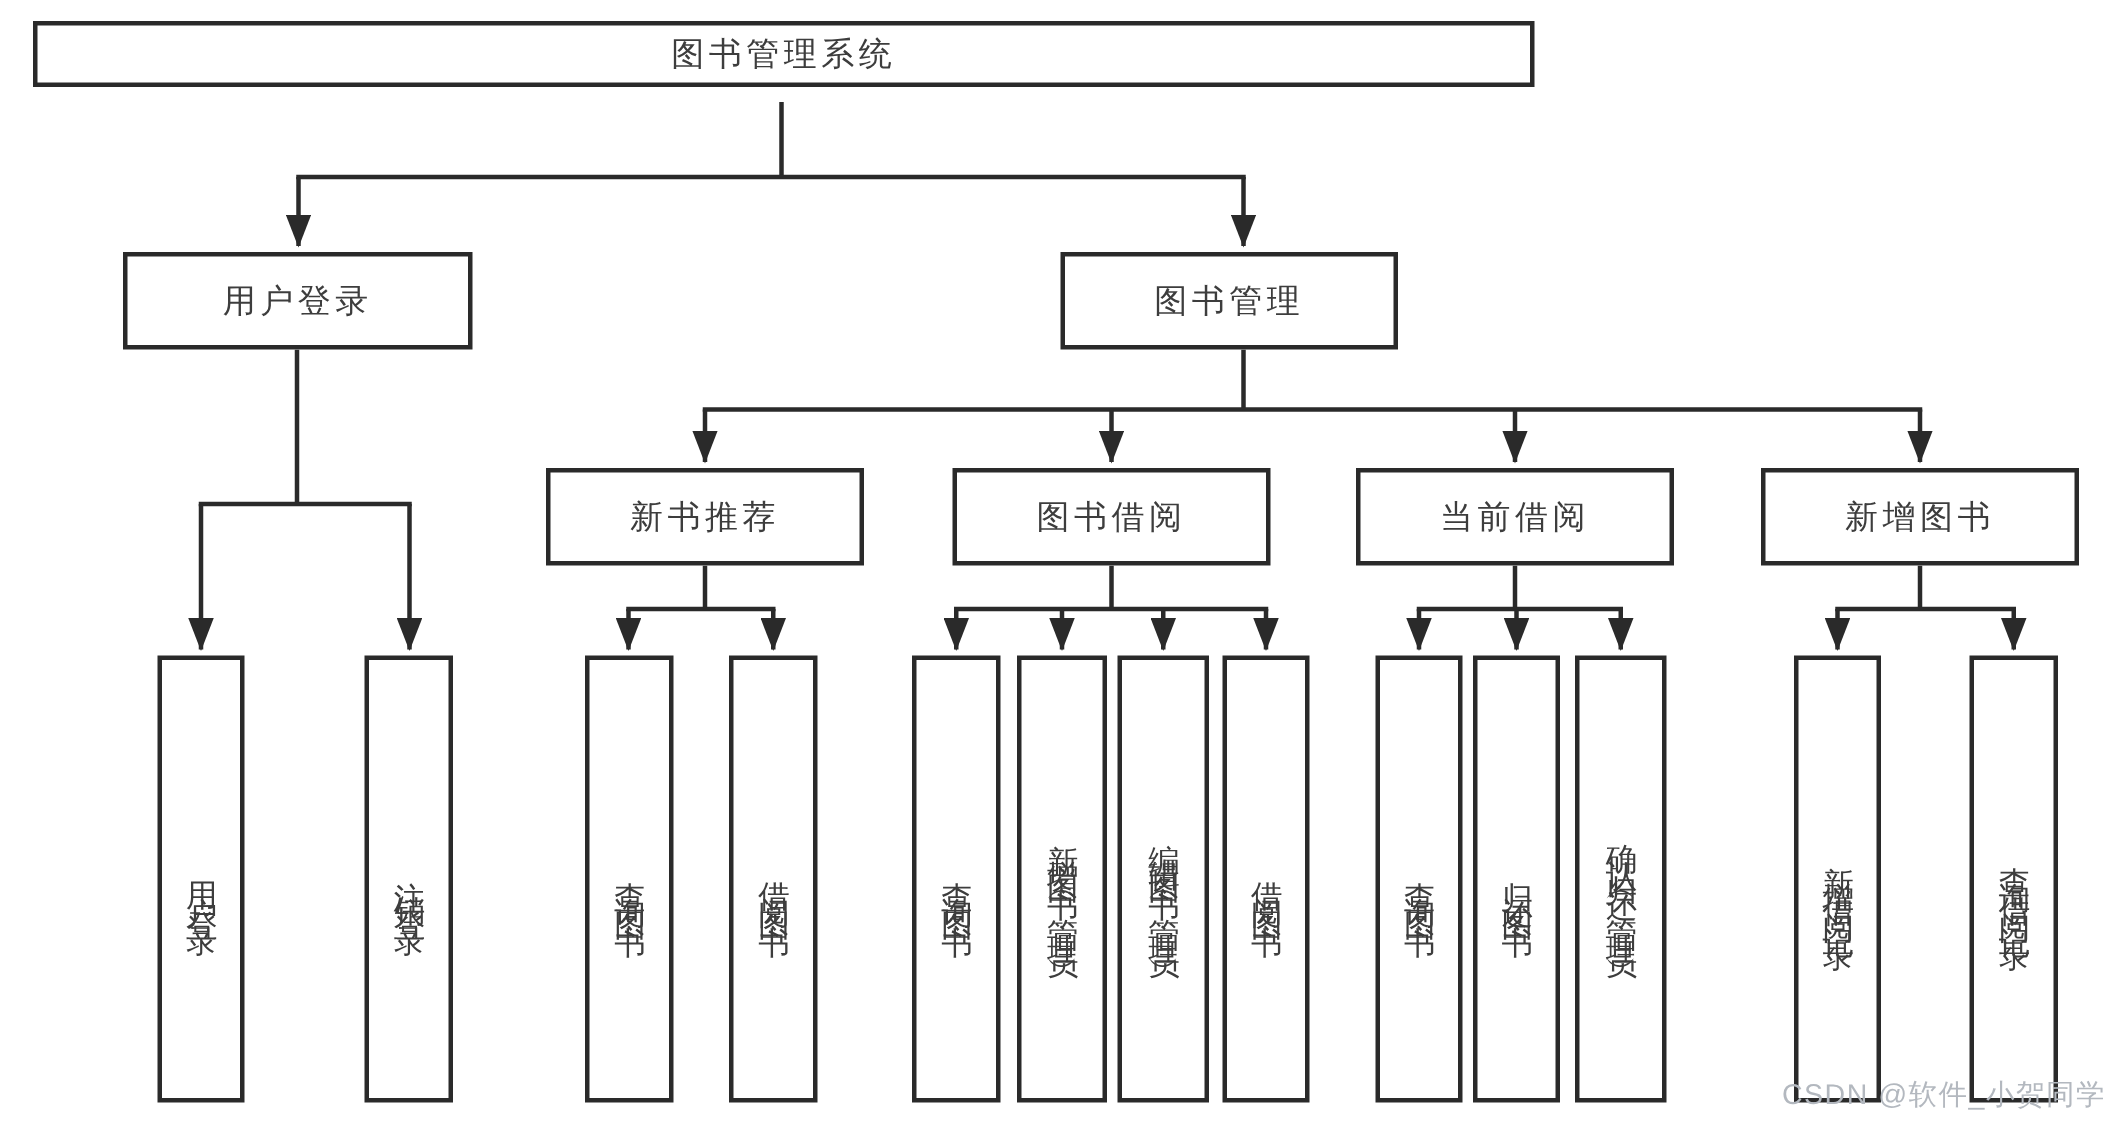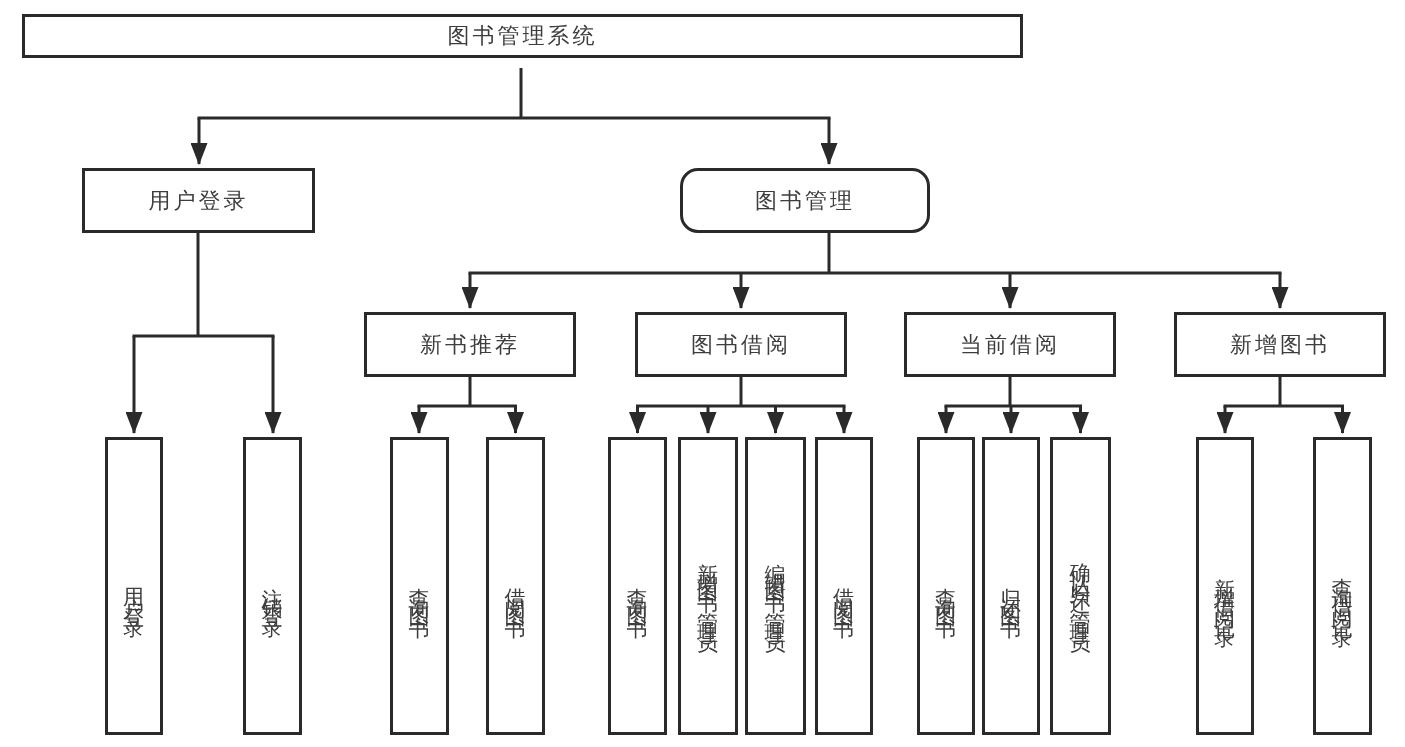--- a/index.html
+++ b/index.html
@@ -24,21 +24,21 @@
     display: flex;
     align-items: center;
     justify-content: center;
     color: #3d3d3d;
     font-size: 22px;
     letter-spacing: 3px;
     white-space: nowrap;
   }
   .node.root   { left: 22px;   top: 14px;  width: 1001px; height: 44px; }
   .node.lvl2a  { left: 82px;   top: 168px; width: 233px;  height: 65px; }
-  .node.lvl2b  { left: 680px;  top: 168px; width: 250px;  height: 65px; border-radius: 18px; }
+  .node.lvl2b  { left: 707px;  top: 168px; width: 225px;  height: 65px; }
   .node.lvl3   { top: 312px; width: 212px; height: 65px; }
   .node.l3a { left: 364px; font-family: Liberation Serif, serif; }
   .node.l3b { left: 635px; text-align: right; }
   .node.l3c { left: 904px; }
   .node.l3d { left: 1174px; }
   .leaf {
     position: absolute;
     top: 437px;
     height: 298px;
     box-sizing: border-box;
@@ -183,14 +183,15 @@
     <span class="vtext">确认归还（管理员）</span>
   </div>
 
   <div class="leaf" style="left:1196px;width:58px;">
     <span class="vtext">新增借阅记录</span>
   </div>
   <div class="leaf" style="left:1313px;width:59px;">
     <span class="vtext">查询借阅记录</span>
   </div>
 
+  <div class="watermark">CSDN @软件_小贺同学</div>
 
 </div>
 
 </body></html>

